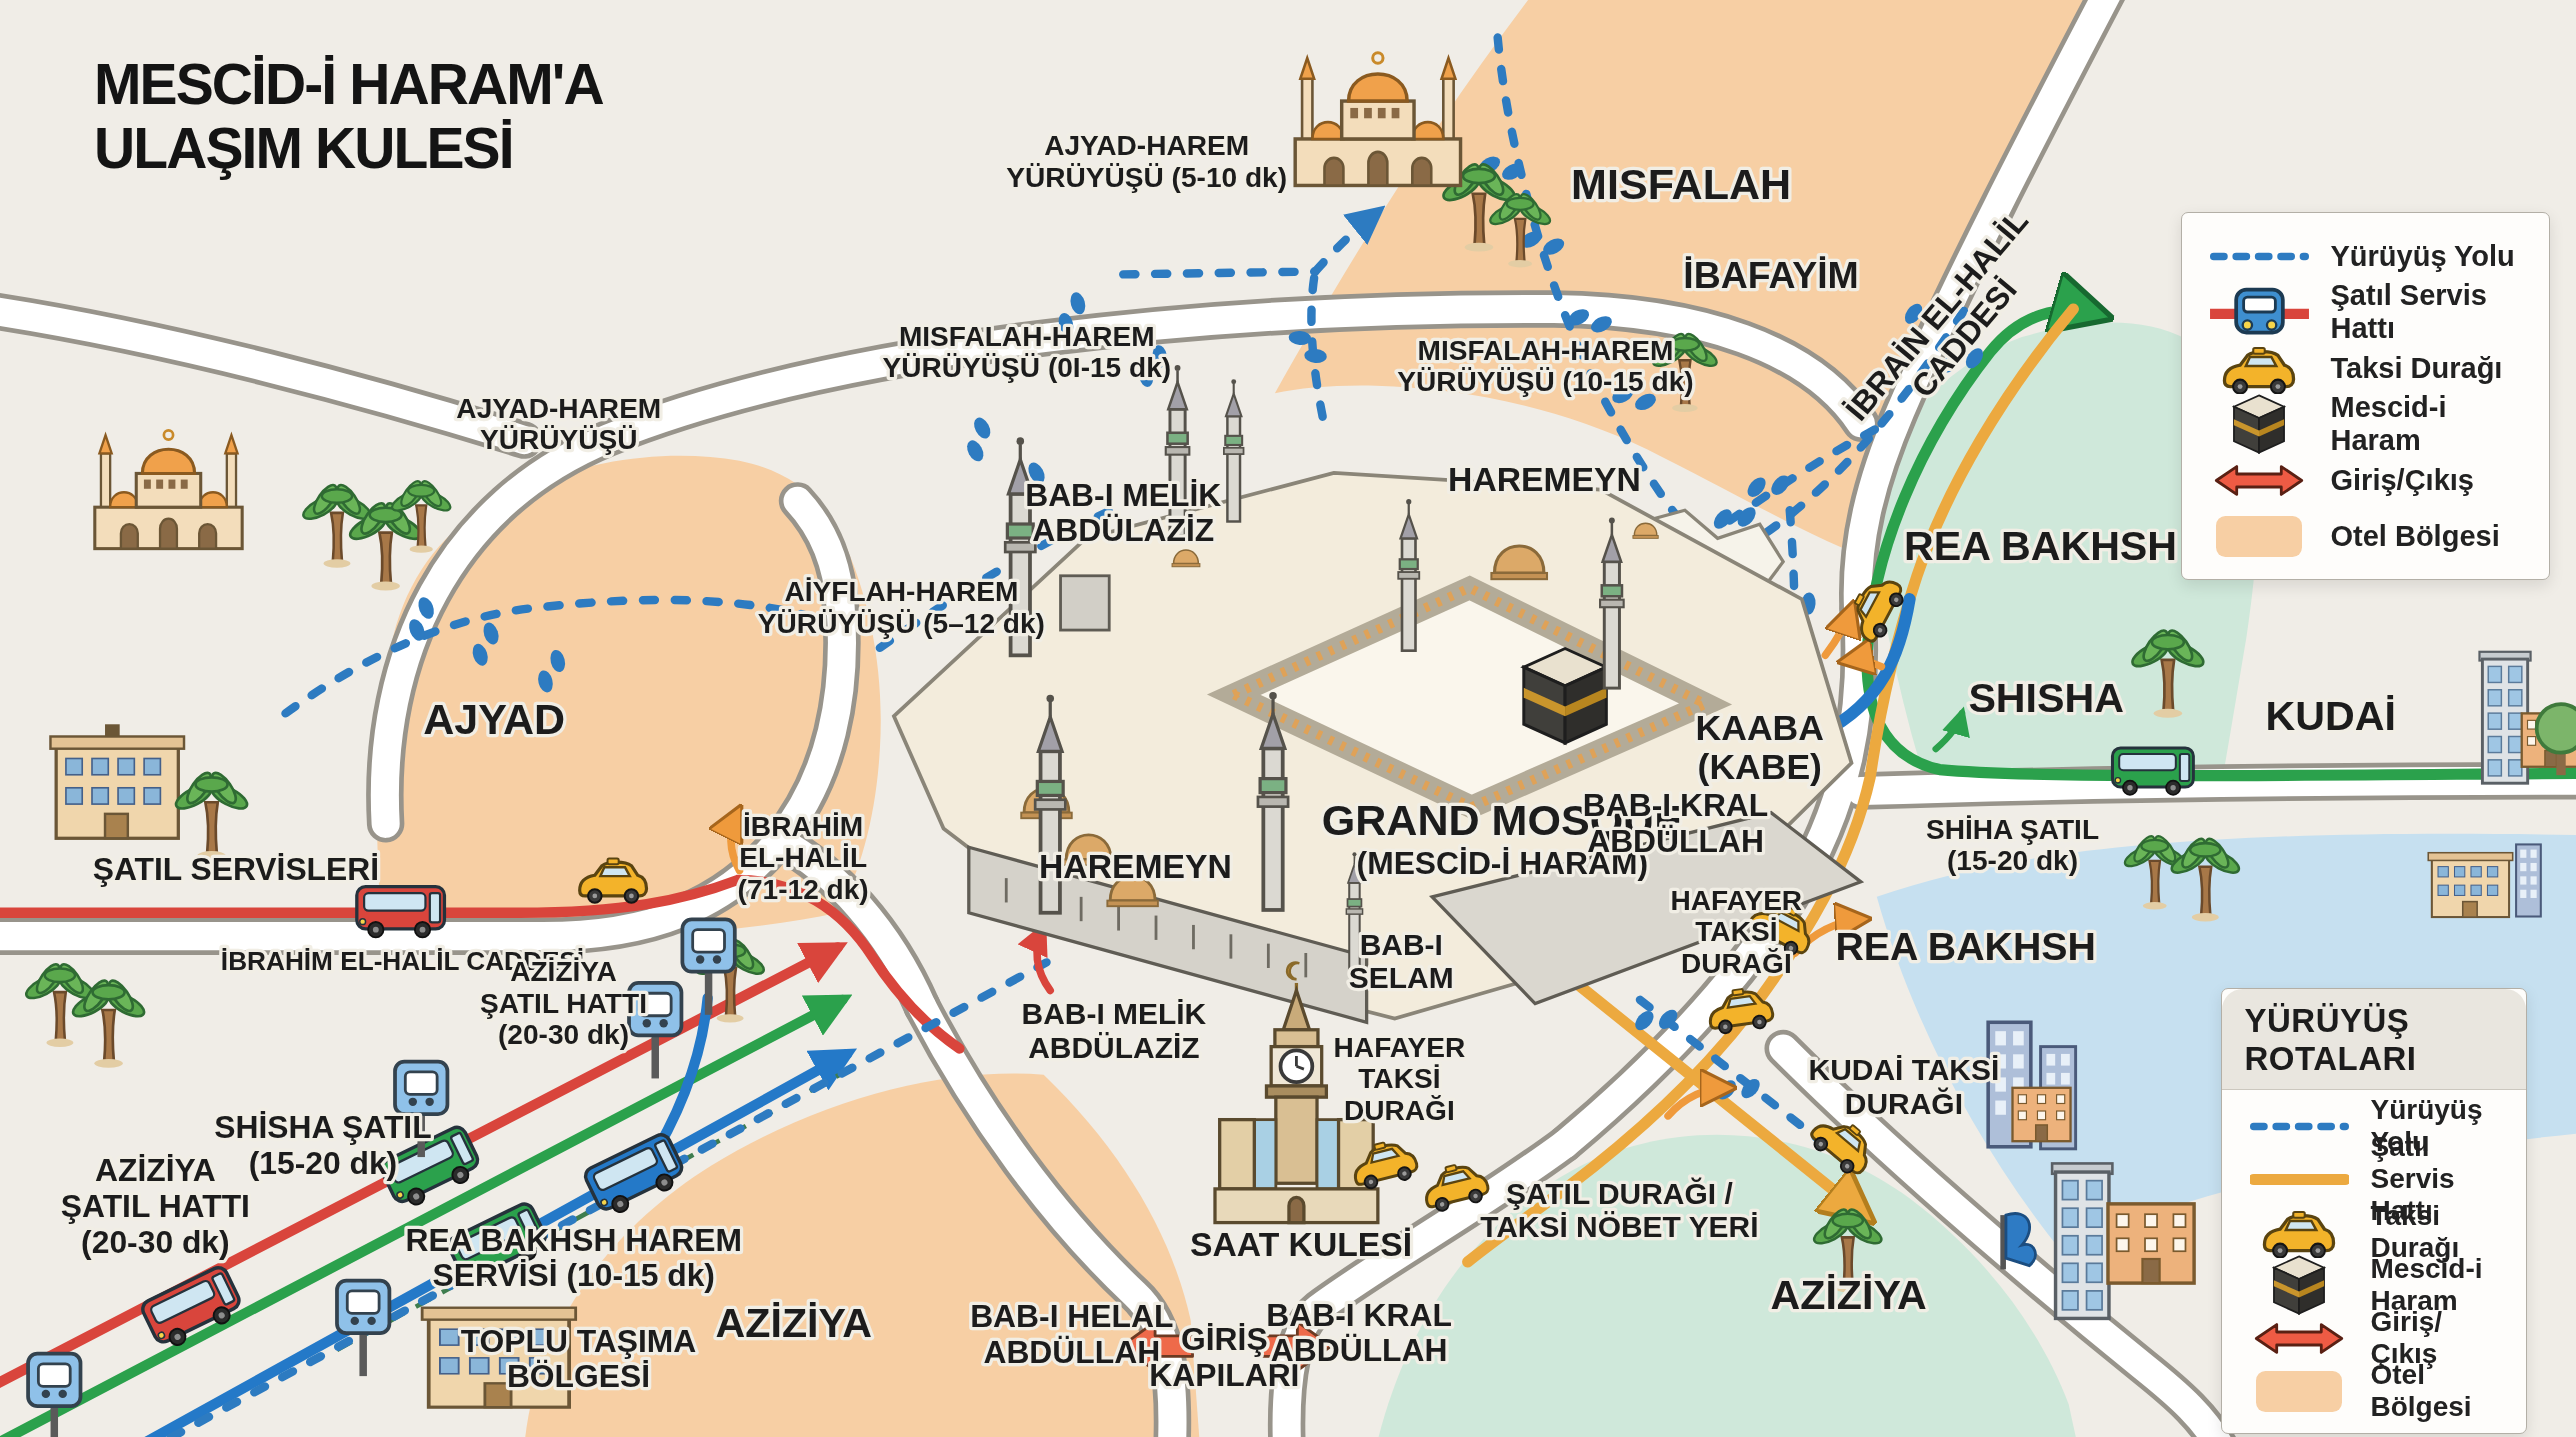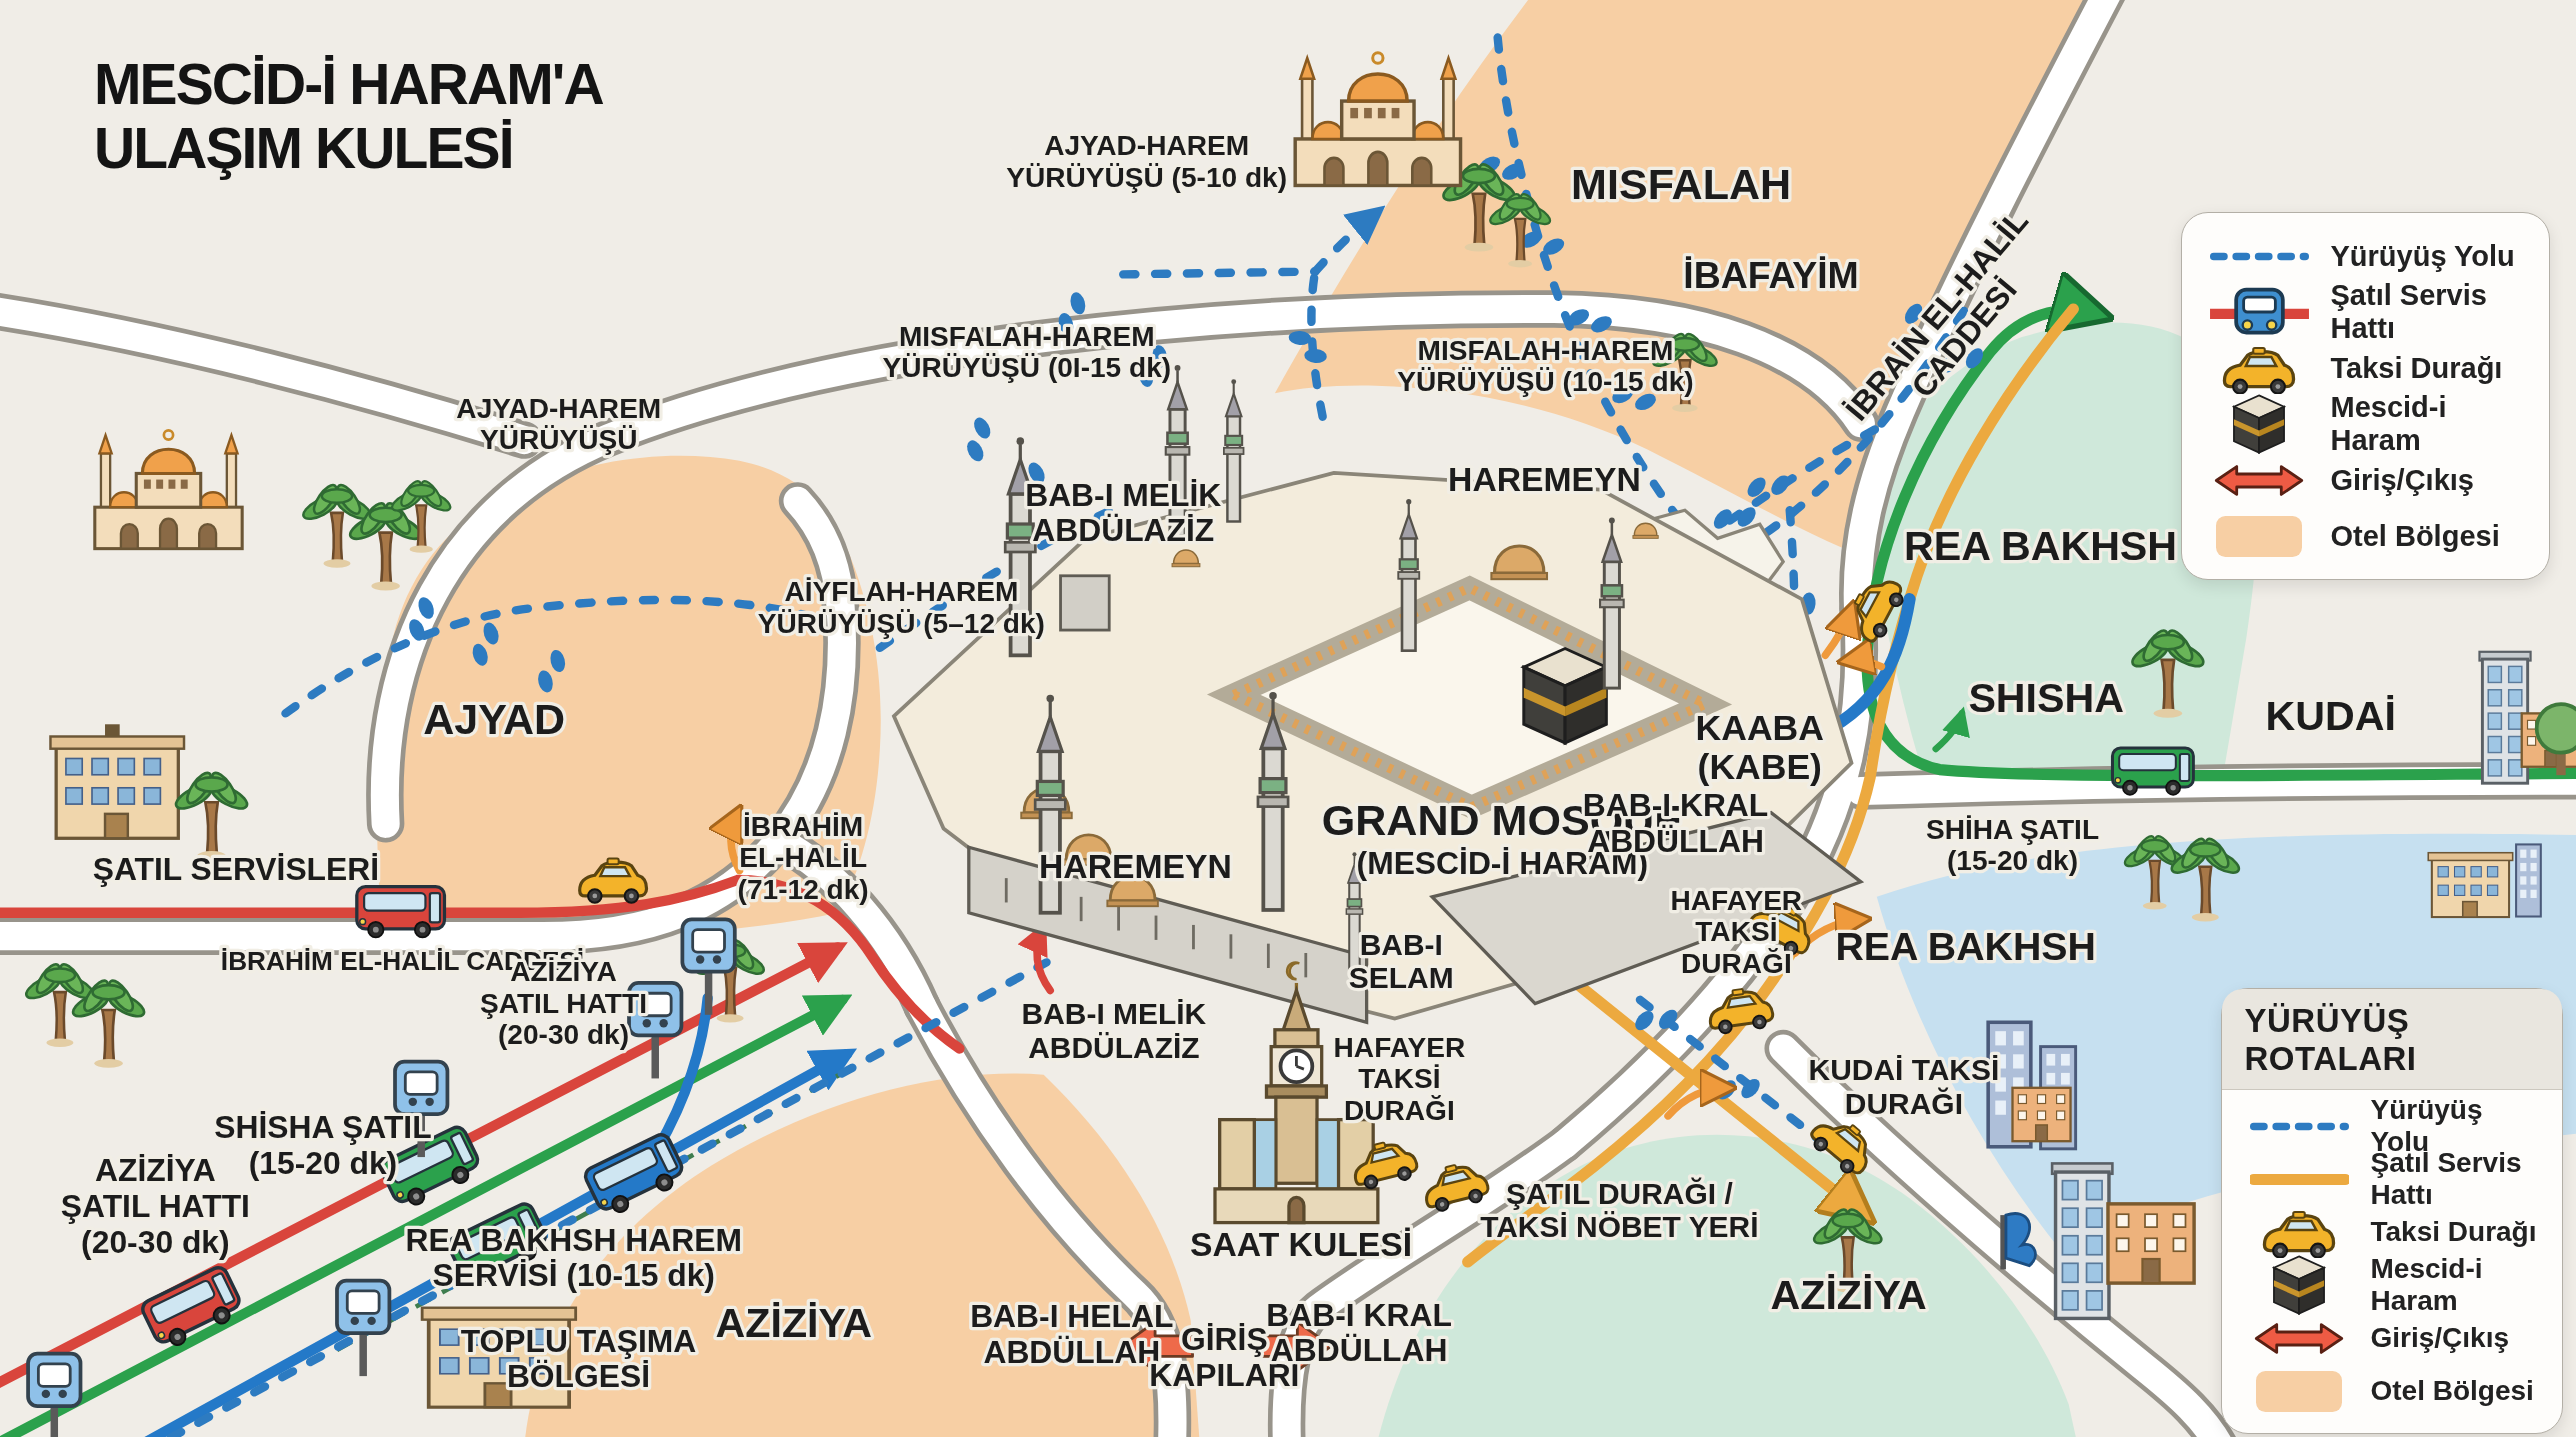--- a/index.html
+++ b/index.html
@@ -22,21 +22,21 @@
   .s46{font-size:46px}.s44{font-size:44px}.s42{font-size:42px}.s40{font-size:40px}
   .s38{font-size:38px}.s36{font-size:36px}.s34{font-size:34px}.s32{font-size:32px}
   .s30{font-size:30px}.s28{font-size:28px}
   .title{
     position:absolute;left:94px;top:52px;
     font-size:57px;font-weight:bold;color:#141414;
     line-height:1.13;letter-spacing:-1.9px;
   }
   .legend{
     position:absolute;background:#fefdfb;border:1.9px solid #b3afa6;
-    border-radius:27px;box-shadow:0 5.6px 15px rgba(0,0,0,.10);
+    border-radius:7px;box-shadow:0 5.6px 15px rgba(0,0,0,.10);
     padding:15px 22.5px;box-sizing:border-box;
   }
   .legend .hd{
     background:#e9e6df;margin:-15px -22.5px 9.4px -22.5px;padding:13px 22.5px 11.2px 22.5px;
     border-radius:20.6px 20.6px 0 0;border-bottom:1.9px solid #ccc8bf;
     font-weight:bold;font-size:33px;color:#1c1c1c;letter-spacing:0.5px;
   }
   .legend .row{display:flex;align-items:center;gap:17px;height:56px;}
   .legend.small .row{height:53px;}
   .legend .ic{width:109px;flex:0 0 109px;display:flex;justify-content:center;align-items:center;}
@@ -548,21 +548,21 @@
     <span class="lab">Giriş/Çıkış</span>
   </div>
   <div class="row">
     <span class="ic">
         <span class="swatch"></span>
       </span>
     <span class="lab">Otel Bölgesi</span>
   </div>
 </div>
 
-<div class="legend small" style="left:2221px;top:988px;width:342px;">
+<div class="legend small" style="left:2221px;top:988px;width:306px;">
   <div class="hd">YÜRÜYÜŞ ROTALARI</div>
   <div class="row">
     <span class="ic">
       <svg width="99" height="15" viewBox="0 0 106 16">
           <line x1="4" y1="8" x2="102" y2="8" stroke="#2d7bc1" stroke-width="8" stroke-dasharray="11 13" stroke-linecap="round"></line>
         </svg>
     </span>
     <span class="lab">Yürüyüş Yolu</span>
   </div>
   <div class="row">

